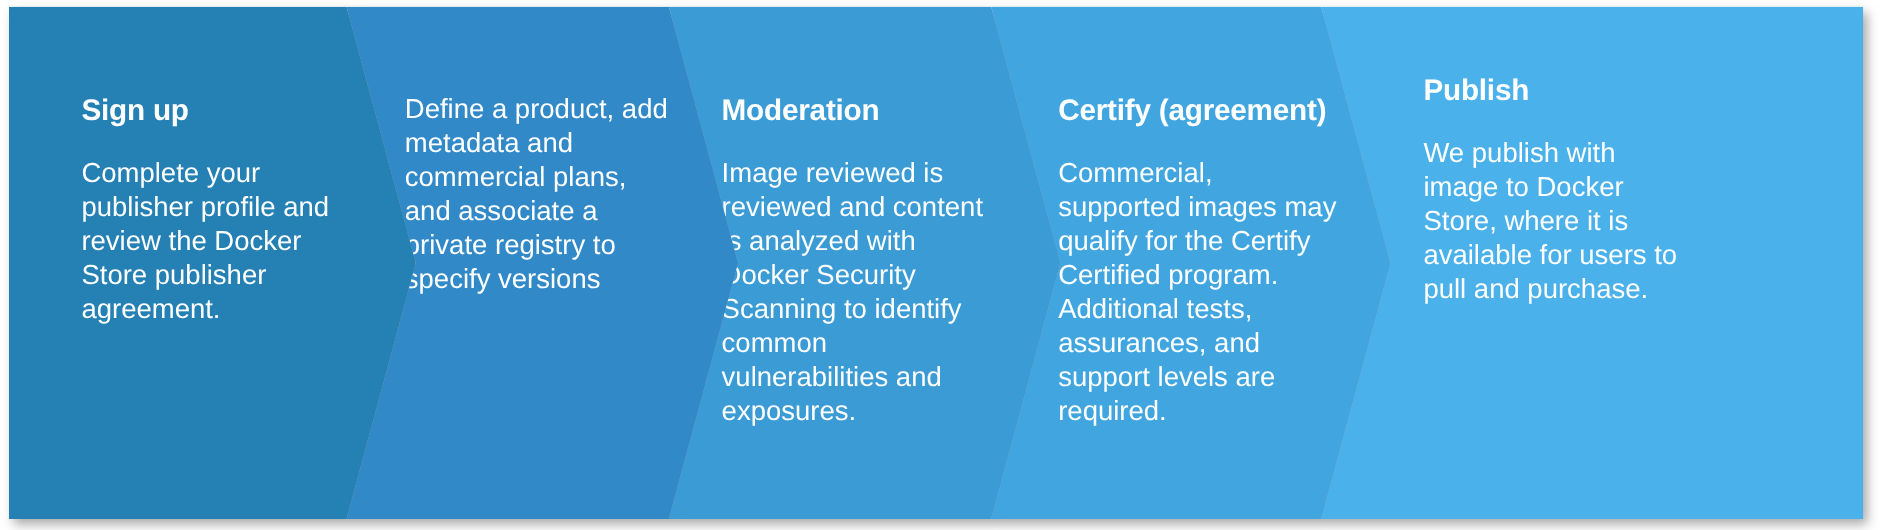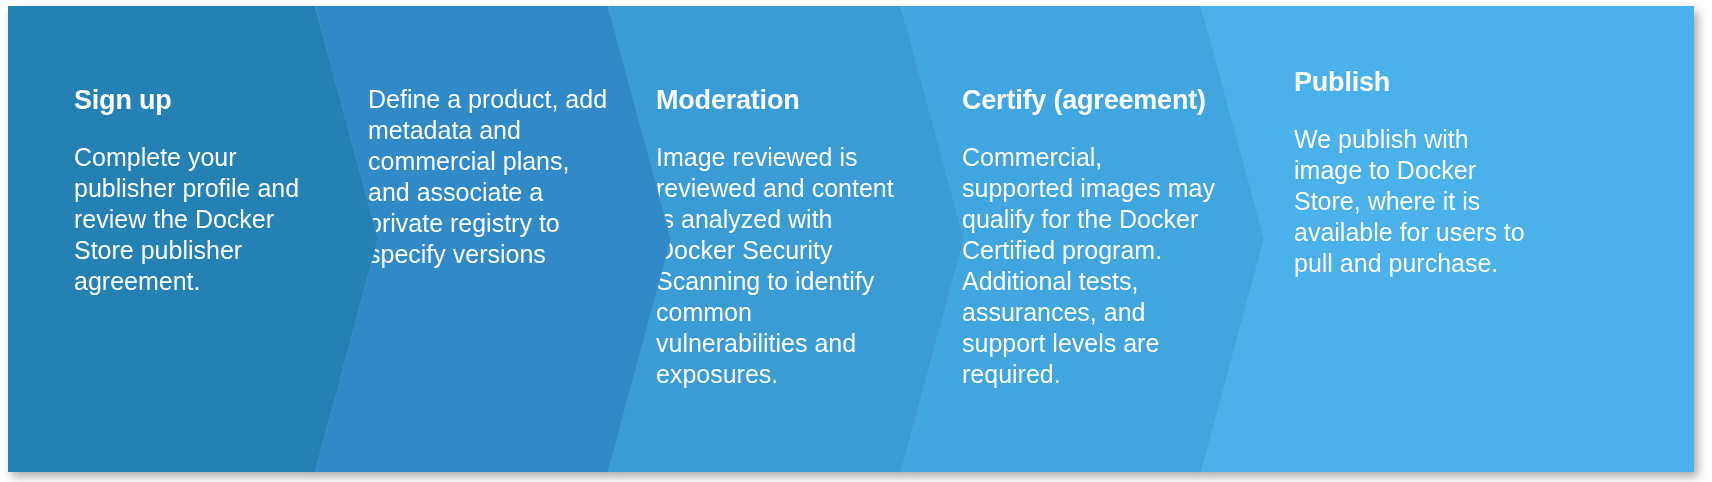--- a/index.html
+++ b/index.html
@@ -91,21 +91,21 @@
       <div class="content" style="left:65px; top:78px; width:250px;">
         <p class="stage-title">Moderation</p>
         <p class="stage-desc">Image reviewed is reviewed and content is analyzed with Docker Security Scanning to identify common vulnerabilities and exposures.</p>
       </div>
     </div>
 
     <div class="stage" style="left:876px; width:380px; z-index:2;">
       <div class="body" style="background:#41a6e0; clip-path: polygon(17px 0, 317px 0, 380px 233px, 317px 466px, 17px 466px, 80px 233px);"></div>
       <div class="content" style="left:78px; top:78px; width:258px;">
         <p class="stage-title">Certify (agreement)</p>
-        <p class="stage-desc">Commercial, supported images may qualify for the Docker Certified program.  Additional tests, assurances, and support levels are required.</p>
+        <p class="stage-desc">Commercial, supported images may qualify for the Certify Certified program.  Additional tests, assurances, and support levels are required.</p>
       </div>
     </div>
 
     <div class="stage" style="left:1176px; width:510px; z-index:1;">
       <div class="body" style="background:#4bb1eb; clip-path: polygon(17px 0, 510px 0, 510px 466px, 17px 466px, 80px 233px);"></div>
       <div class="content" style="left:110px; top:60px; width:232px;">
         <p class="stage-title">Publish</p>
         <p class="stage-desc">We publish with image to Docker Store, where it is available for users to pull and purchase.</p>
       </div>
     </div>

